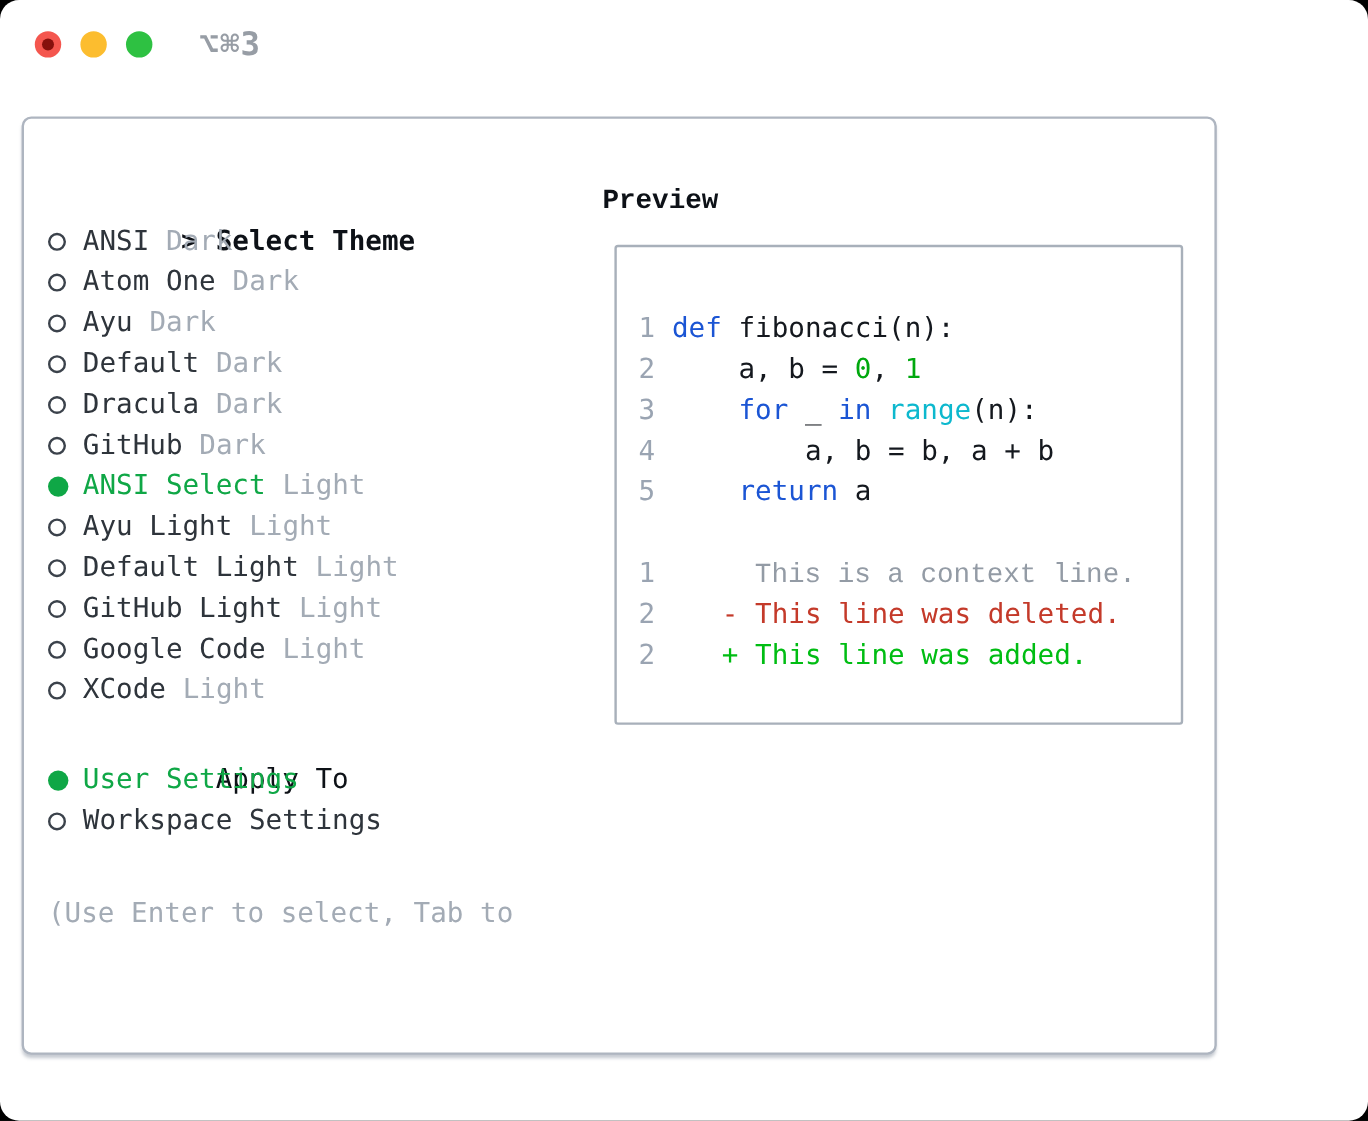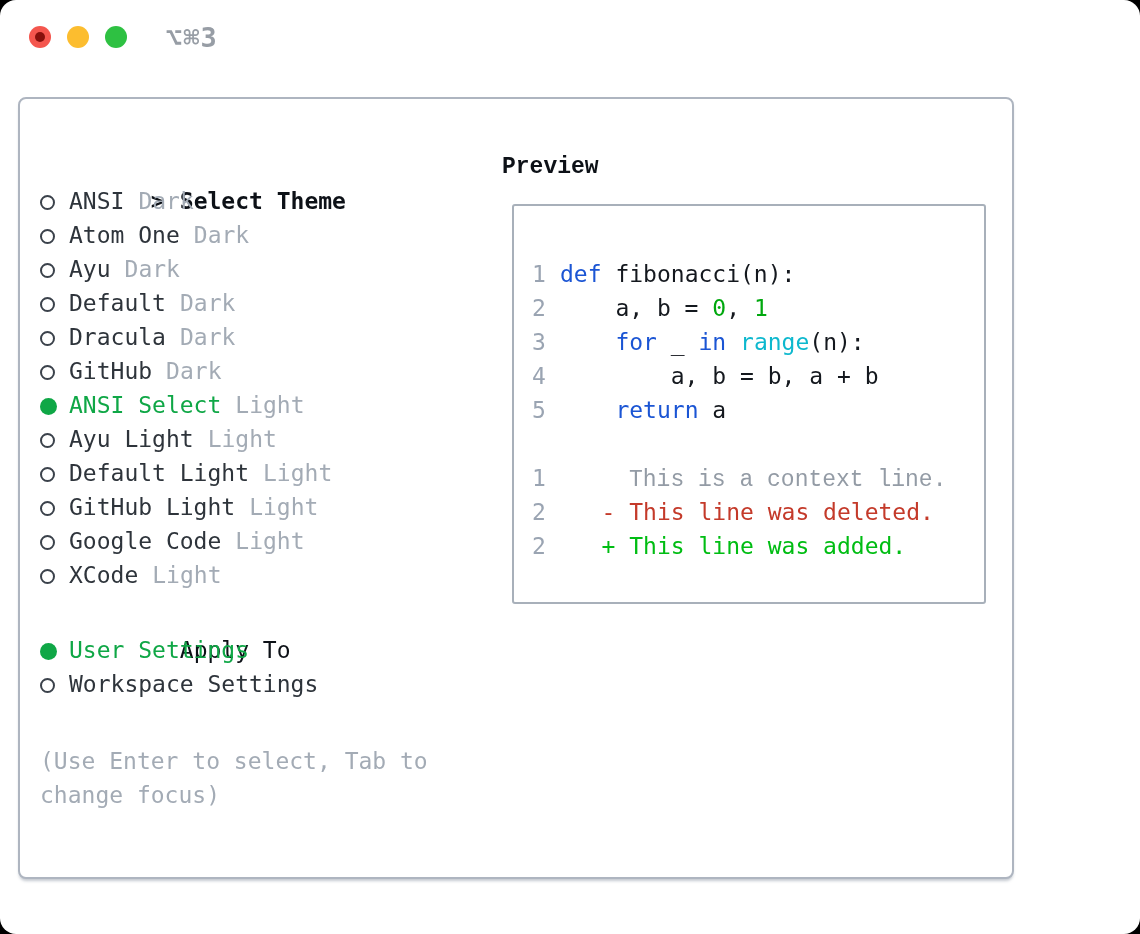--- a/index.html
+++ b/index.html
@@ -116,21 +116,20 @@
         <span class="marker"></span><span class="plain-title">Apply To</span>
       </div>
       <div id="apply-rows">
           <div class="row"><span class="marker"><span class="dot-sel"></span></span><span class="item-name selected">User Settings</span></div>
           <div class="row"><span class="marker"><span class="ring"></span></span><span class="item-name">Workspace Settings</span></div>
         </div>
     </div>
 
     <div class="hint-block" id="hint-rows">
         <div class="row hint">(Use Enter to select, Tab to</div>
-        <div class="row hint">change focus)</div>
       </div>
 
     <div class="preview-title">Preview</div>
 
     <div class="preview-box" id="preview-lines">
         <div class="code-line"><span class="lnum">1</span><span class="tok-kw">def</span><span class="tok-pl"> fibonacci(n):</span></div>
         <div class="code-line"><span class="lnum">2</span><span class="tok-pl">    a, b = </span><span class="tok-lit">0</span><span class="tok-pl">, </span><span class="tok-lit">1</span></div>
         <div class="code-line"><span class="lnum">3</span><span class="tok-pl">    </span><span class="tok-kw">for</span><span class="tok-pl"> _ </span><span class="tok-kw">in</span><span class="tok-pl"> </span><span class="tok-fn">range</span><span class="tok-pl">(n):</span></div>
         <div class="code-line"><span class="lnum">4</span><span class="tok-pl">        a, b = b, a + b</span></div>
         <div class="code-line"><span class="lnum">5</span><span class="tok-pl">    </span><span class="tok-kw">return</span><span class="tok-pl"> a</span></div>

